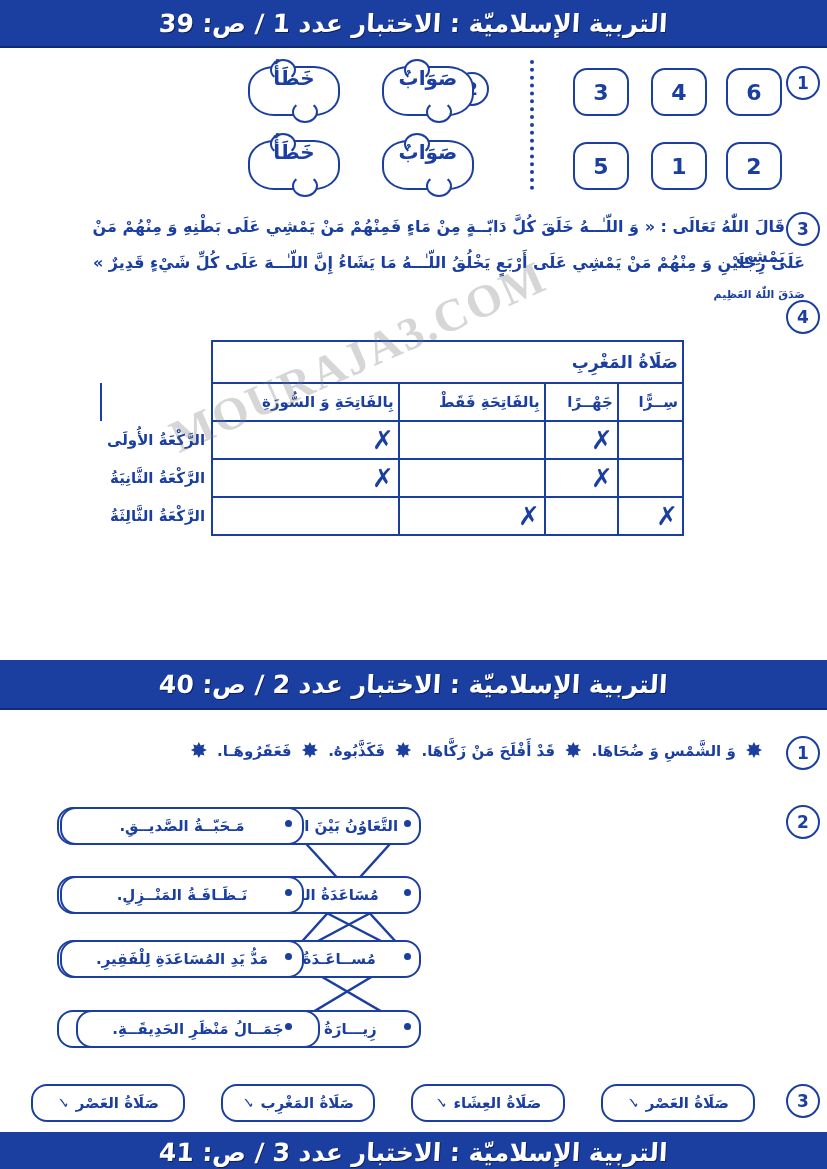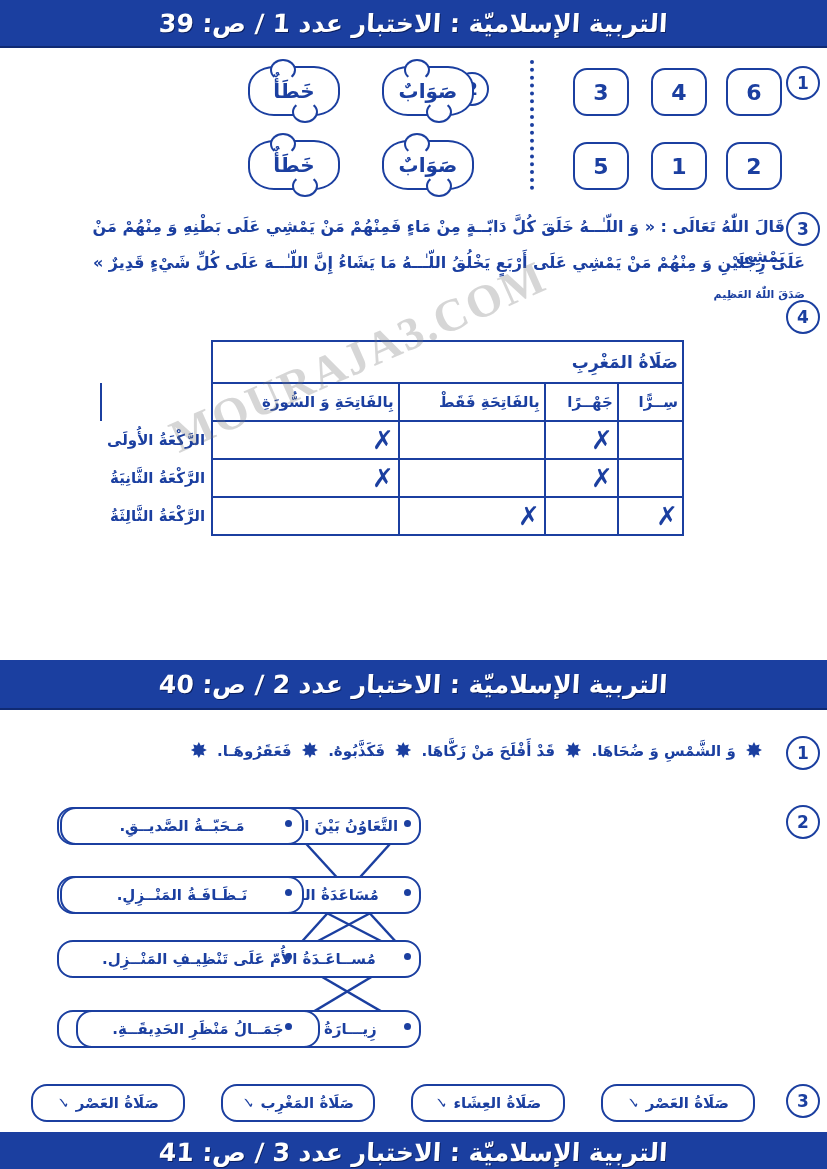--- a/index.html
+++ b/index.html
@@ -55,21 +55,21 @@
   .vsep{
     position:absolute;left:530px;top:60px;width:0;height:130px;
     border-right:4px dotted #1b3fa0;
   }
 
   
   .cloud{
     position:absolute;
     width:92px;height:50px;
     color:#1b3fa0;font-size:20px;font-weight:bold;
-    display:flex;align-items:center;justify-content:center;
+    display:flex;align-items:flex-start;justify-content:center;
   }
   .cloud .cloudbg{
     position:absolute;inset:0;
     border:2.5px solid #1b3fa0;
     border-radius:26px / 22px;
     background:#fff;
     box-shadow:
       0 0 0 0 #fff;
   }
   .cloud .cloudbg:before,.cloud .cloudbg:after{
@@ -292,20 +292,21 @@
   <div class="pill" style="right:406px;top:940px;width:340px;">مُســاعَـدَةُ الأُمّ عَلَى تَنْظِيـفِ المَنْــزِل.</div>
   <div class="pill" style="right:406px;top:1010px;width:340px;">زِيـــارَةُ صَدِيــقٍ مَرِيــضٍ وَ مُسَاعَـدَتُــهُ.</div>
 
   <div class="dot" style="left:404px;top:820px;"></div>
   <div class="dot" style="left:404px;top:889px;"></div>
   <div class="dot" style="left:404px;top:953px;"></div>
   <div class="dot" style="left:404px;top:1023px;"></div>
 
   <div class="pill" style="left:60px;top:807px;width:220px;">مَـحَبّــةُ الصَّديــقِ.</div>
   <div class="pill" style="left:60px;top:876px;width:220px;">نَـظَـافَـةُ المَنْــزِلِ.</div>
+  <div class="pill" style="left:60px;top:940px;width:220px;">مَدُّ يَدِ المُسَاعَدَةِ لِلْفَقِيرِ.</div>
   <div class="pill" style="left:76px;top:1010px;width:220px;">جَمَــالُ مَنْظَرِ الحَدِيقَــةِ.</div>
 
   <div class="dot" style="left:285px;top:820px;"></div>
   <div class="dot" style="left:285px;top:889px;"></div>
   <div class="dot" style="left:285px;top:953px;"></div>
   <div class="dot" style="left:285px;top:1023px;"></div>
 
   <div class="circnum" style="left:786px;top:1084px;">3</div>
 
   <div class="prayer" style="right:72px;top:1084px;width:130px;">

